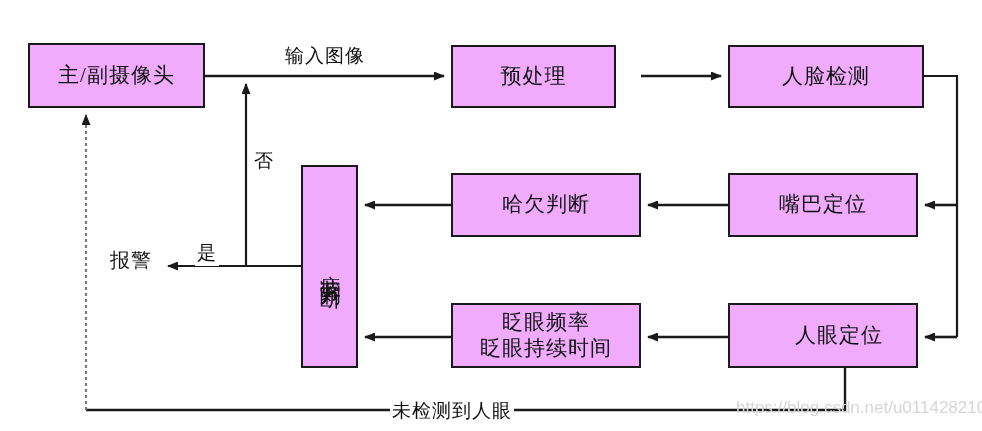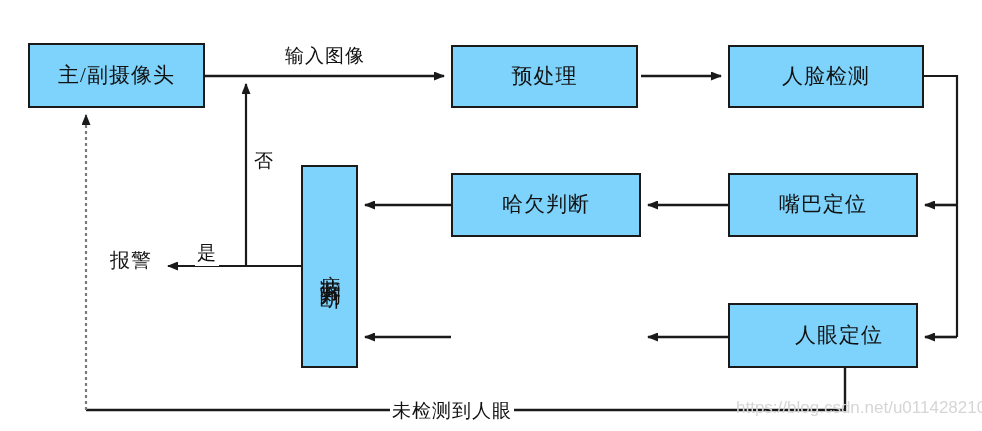--- a/index.html
+++ b/index.html
@@ -18,21 +18,21 @@
   svg.wires {
     position: absolute;
     left: 0;
     top: 0;
     width: 982px;
     height: 431px;
   }
   .node {
     position: absolute;
     border: 2px solid #1a1a1a;
-    background: #7dd3fc;
+    background: #f0abfc;
     box-sizing: border-box;
     display: flex;
     align-items: center;
     justify-content: center;
     text-align: center;
     color: #111111;
     font-size: 21px;
     line-height: 1.22;
     letter-spacing: 1px;
     z-index: 3;
@@ -127,40 +127,44 @@
     <g>
       <path d="M845,368 L845,410 L86,410" fill="none" stroke="#1a1a1a" stroke-width="2.4"></path>
       <line x1="86" y1="410" x2="86" y2="115" stroke="#7a7a7a" stroke-width="2.2" stroke-dasharray="3,3" marker-end="url(#ah)"></line>
     </g>
   </svg>
 
   <div class="node" style="left:28px; top:43px; width:177px; height:65px;">
     <span>主/副摄像头</span>
   </div>
 
-  <div class="node" style="left:451px; top:45px; width:187px; height:63px;align-items:center;">
+  <div class="node" style="left:451px; top:45px; width:165px; height:63px;align-items:center;">
     <span>预处理</span>
   </div>
 
   <div class="node" style="left:728px; top:45px; width:196px; height:63px;">
     <span>人脸检测</span>
   </div>
 
   <div class="node" style="left:451px; top:173px; width:190px; height:64px;">
     <span>哈欠判断</span>
   </div>
 
   <div class="node" style="left:728px; top:173px; width:190px; height:64px;">
     <span>嘴巴定位</span>
   </div>
 
   <div class="node" style="left:728px; top:303px; width:190px; height:65px;padding-left:32px;">
     <span>人眼定位</span>
   </div>
 
+  <div class="node" style="left:451px; top:303px; width:190px; height:65px; flex-direction:column;">
+    <span>眨眼频率</span>
+    <span>眨眼持续时间</span>
+  </div>
 
   <div class="node vertical" style="left:301px; top:165px; width:57px; height:203px;">
     <span>疲劳判断</span>
   </div>
 
   <div class="edge-label" style="left:283px; top:43px;">输入图像</div>
 
   <div class="edge-label" style="left:252px; top:148px;">否</div>
 
   <div class="edge-label" style="left:195px; top:240px;">是</div>

